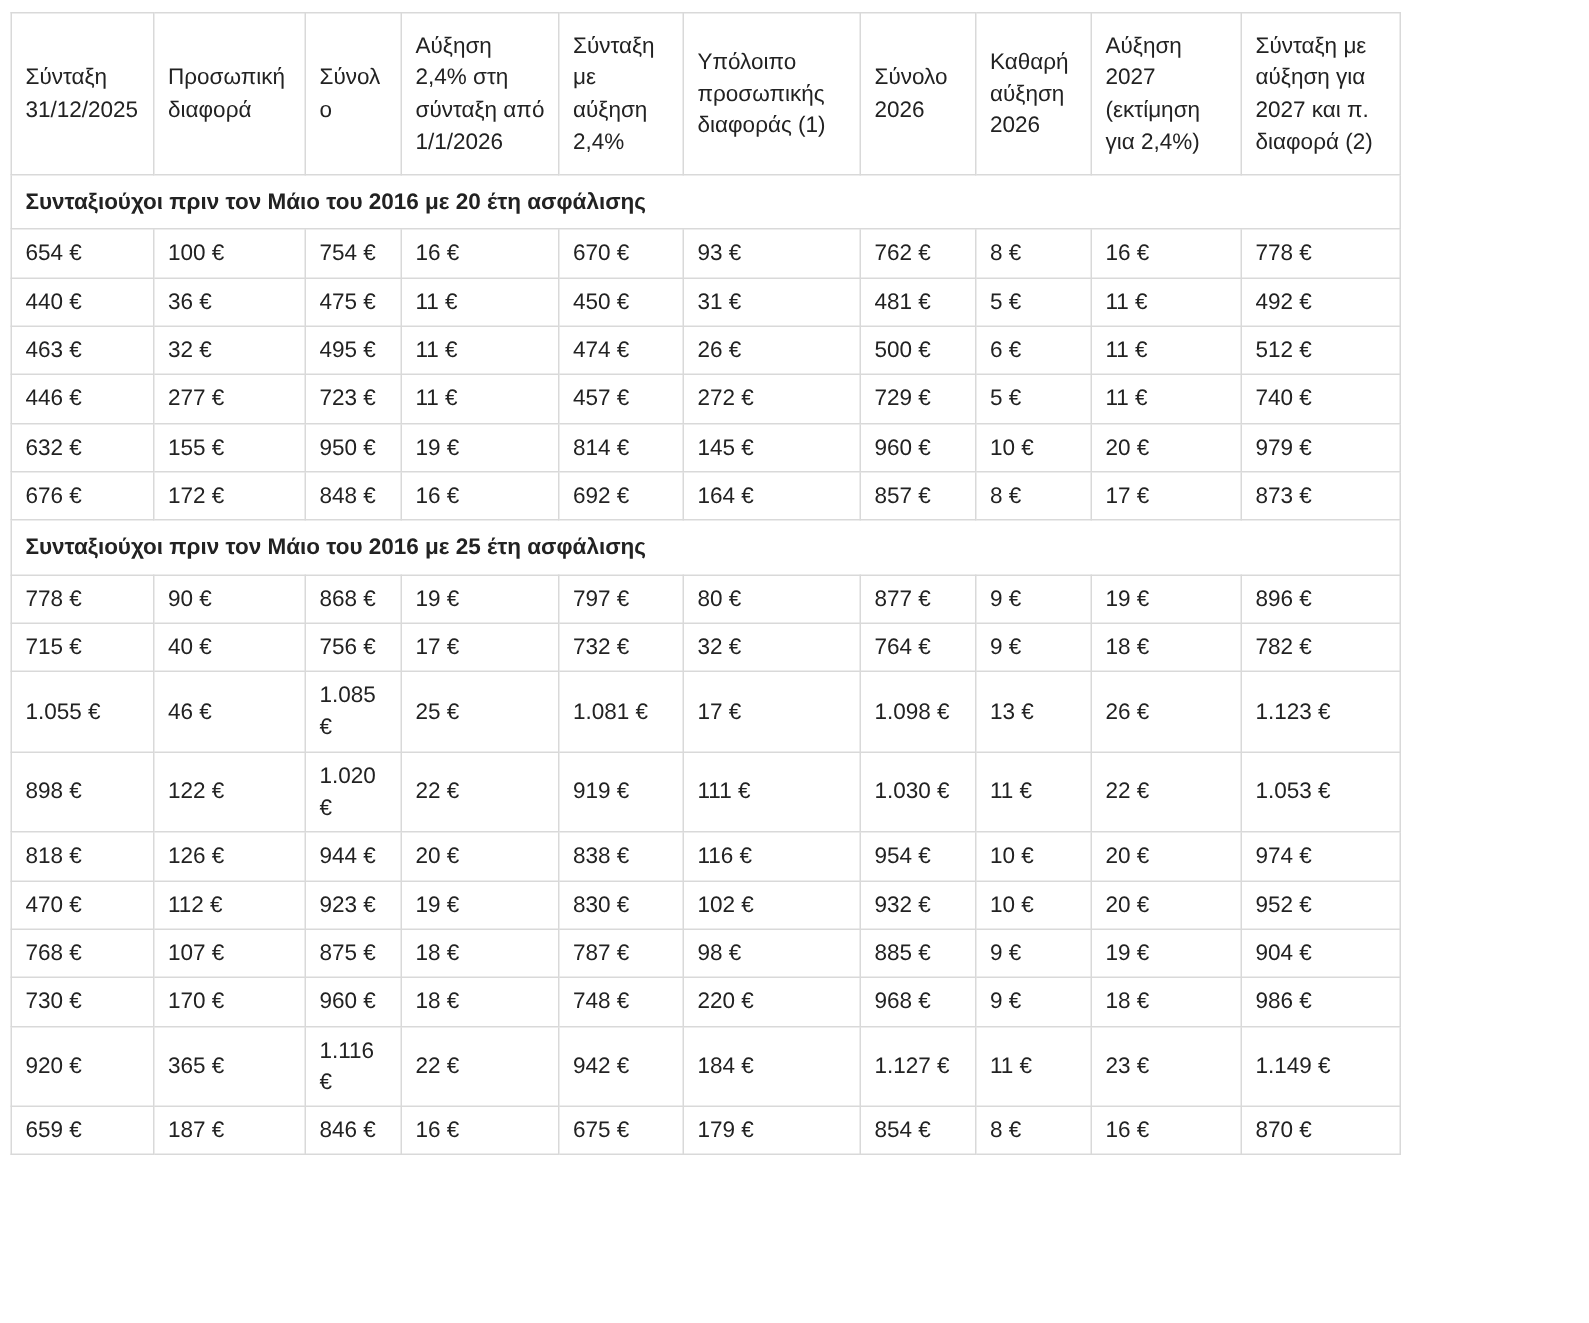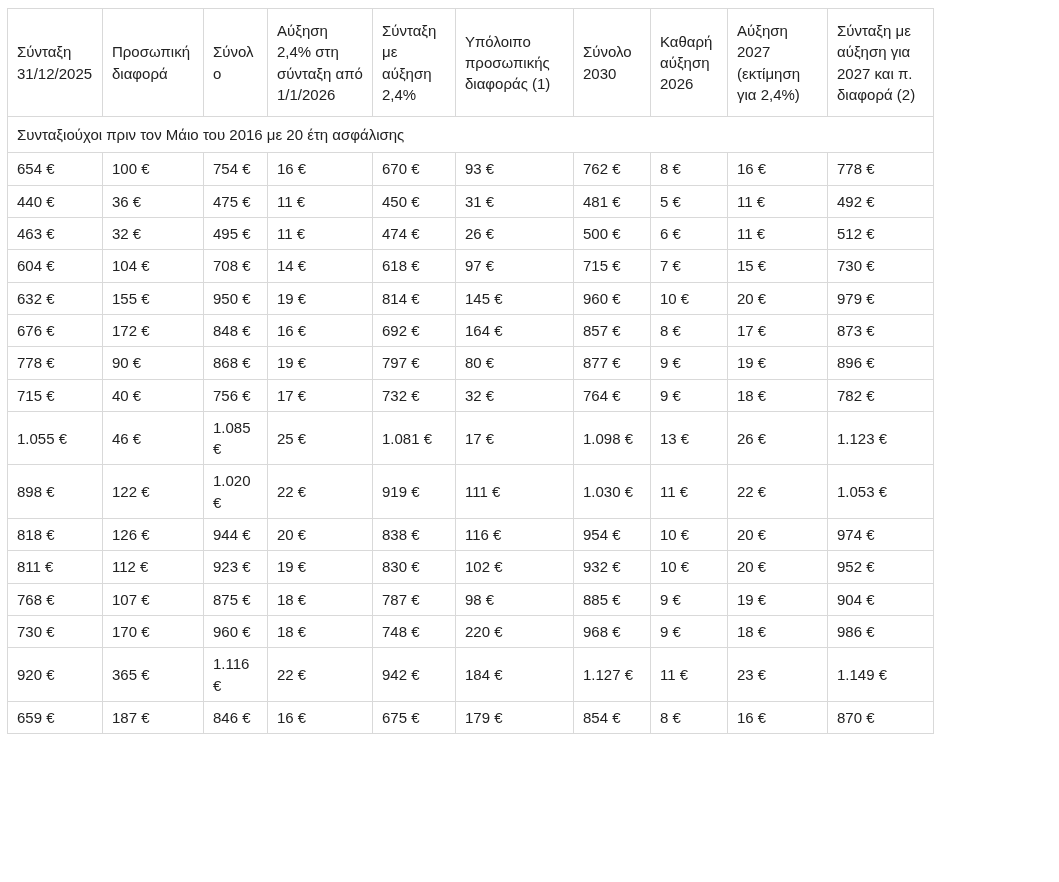--- a/index.html
+++ b/index.html
@@ -32,21 +32,21 @@
     line-height: 1.42;
     padding: 5px 9px;
     overflow-wrap: break-word;
     background: #ffffff;
   }
   table.pension-table th {
     font-weight: 400;
     padding: 11px 9px;
   }
   table.pension-table td.section-title {
-    font-weight: 400;
+    font-weight: 700;
     padding: 7px 9px;
   }
   
   col.c1  { width: 95px; }
   col.c2  { width: 101px; }
   col.c3  { width: 64px; }
   col.c4  { width: 105px; }
   col.c5  { width: 83px; }
   col.c6  { width: 118px; }
   col.c7  { width: 77px; }
@@ -72,21 +72,21 @@
         <col class="c10">
     </colgroup>
     <thead>
       <tr>
           <th>Σύνταξη 31/12/2025</th>
           <th>Προσωπική διαφορά</th>
           <th>Σύνολο</th>
           <th>Αύξηση 2,4% στη σύνταξη από 1/1/2026</th>
           <th>Σύνταξη με αύξηση 2,4%</th>
           <th>Υπόλοιπο προσωπικής διαφοράς (1)</th>
-          <th>Σύνολο 2030</th>
+          <th>Σύνολο 2026</th>
           <th>Καθαρή αύξηση 2026</th>
           <th>Αύξηση 2027 (εκτίμηση για 2,4%)</th>
           <th>Σύνταξη με αύξηση για 2027 και π. διαφορά (2)</th>
         </tr>
     </thead>
     <tbody>
         <tr>
           <td class="section-title" colspan="10">Συνταξιούχοι πριν τον Μάιο του 2016 με 20 έτη ασφάλισης</td>
         </tr>
         <tr>
@@ -119,30 +119,30 @@
           <td>495 €</td>
           <td>11 €</td>
           <td>474 €</td>
           <td>26 €</td>
           <td>500 €</td>
           <td>6 €</td>
           <td>11 €</td>
           <td>512 €</td>
         </tr>
         <tr>
-          <td>604 €</td>
-          <td>104 €</td>
-          <td>708 €</td>
-          <td>14 €</td>
-          <td>618 €</td>
-          <td>97 €</td>
-          <td>715 €</td>
-          <td>7 €</td>
-          <td>15 €</td>
-          <td>730 €</td>
+          <td>446 €</td>
+          <td>277 €</td>
+          <td>723 €</td>
+          <td>11 €</td>
+          <td>457 €</td>
+          <td>272 €</td>
+          <td>729 €</td>
+          <td>5 €</td>
+          <td>11 €</td>
+          <td>740 €</td>
         </tr>
         <tr>
           <td>632 €</td>
           <td>155 €</td>
           <td>950 €</td>
           <td>19 €</td>
           <td>814 €</td>
           <td>145 €</td>
           <td>960 €</td>
           <td>10 €</td>
@@ -153,20 +153,23 @@
           <td>676 €</td>
           <td>172 €</td>
           <td>848 €</td>
           <td>16 €</td>
           <td>692 €</td>
           <td>164 €</td>
           <td>857 €</td>
           <td>8 €</td>
           <td>17 €</td>
           <td>873 €</td>
+        </tr>
+        <tr>
+          <td class="section-title" colspan="10">Συνταξιούχοι πριν τον Μάιο του 2016 με 25 έτη ασφάλισης</td>
         </tr>
         <tr>
           <td>778 €</td>
           <td>90 €</td>
           <td>868 €</td>
           <td>19 €</td>
           <td>797 €</td>
           <td>80 €</td>
           <td>877 €</td>
           <td>9 €</td>
@@ -215,21 +218,21 @@
           <td>944 €</td>
           <td>20 €</td>
           <td>838 €</td>
           <td>116 €</td>
           <td>954 €</td>
           <td>10 €</td>
           <td>20 €</td>
           <td>974 €</td>
         </tr>
         <tr>
-          <td>811 €</td>
+          <td>470 €</td>
           <td>112 €</td>
           <td>923 €</td>
           <td>19 €</td>
           <td>830 €</td>
           <td>102 €</td>
           <td>932 €</td>
           <td>10 €</td>
           <td>20 €</td>
           <td>952 €</td>
         </tr>

